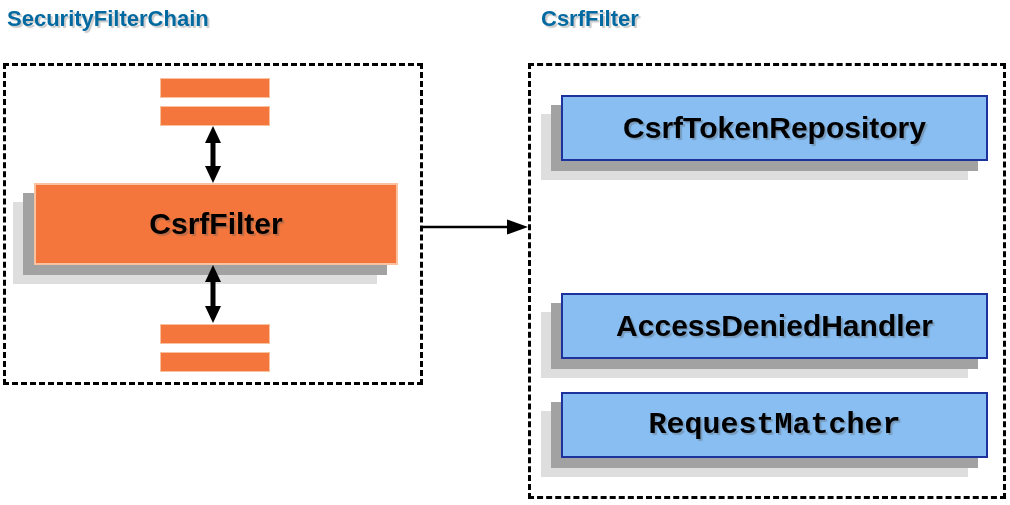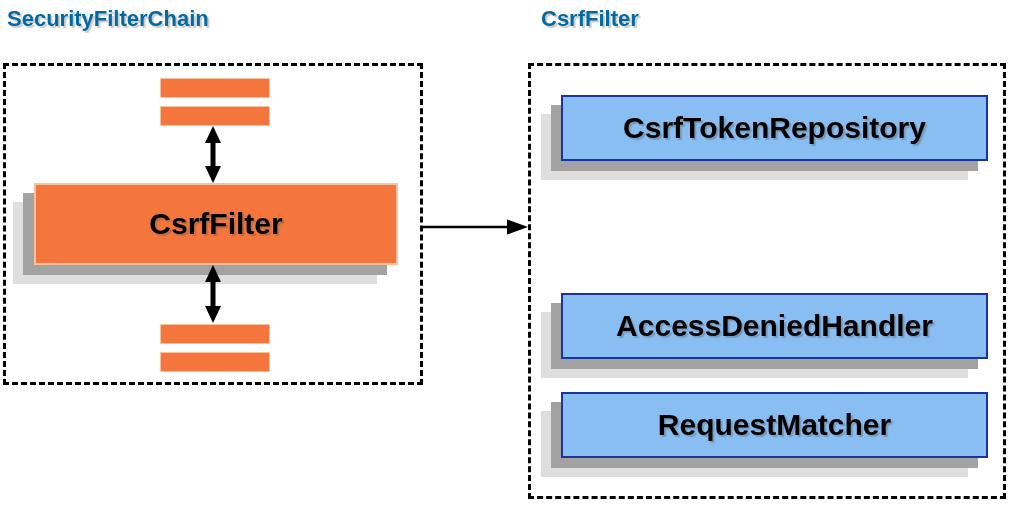--- a/index.html
+++ b/index.html
@@ -53,21 +53,21 @@
     left:561px;width:427px;height:66px;
     background:var(--component-blue,#88BEF2);
     border:2px solid var(--component-blue-border,#1C339E);
     box-sizing:border-box;
     box-shadow:-10px 10px 0 var(--shadow-dark,#A2A2A2), -20px 19px 0 var(--shadow-light,#DEDEDE);
     display:flex;align-items:center;justify-content:center;
   }
   #component-0{top:95px;}
   #component-1{top:194px;}
   #component-2{top:293px;}
-  #component-3{top:392px;}
+  #component-3{top:392px;font-family:Liberation Mono, monospace;}
   .box-label{
     font-size:30px;
     font-weight:bold;
     color:#000;
     white-space:nowrap;
     text-shadow:2px 2px 1px rgba(90,90,90,0.35);
   }
   .arrow-svg{position:absolute;display:block;}
   #v-arrow-top{left:201px;top:126px;}
   #v-arrow-bottom{left:201px;top:265px;}

